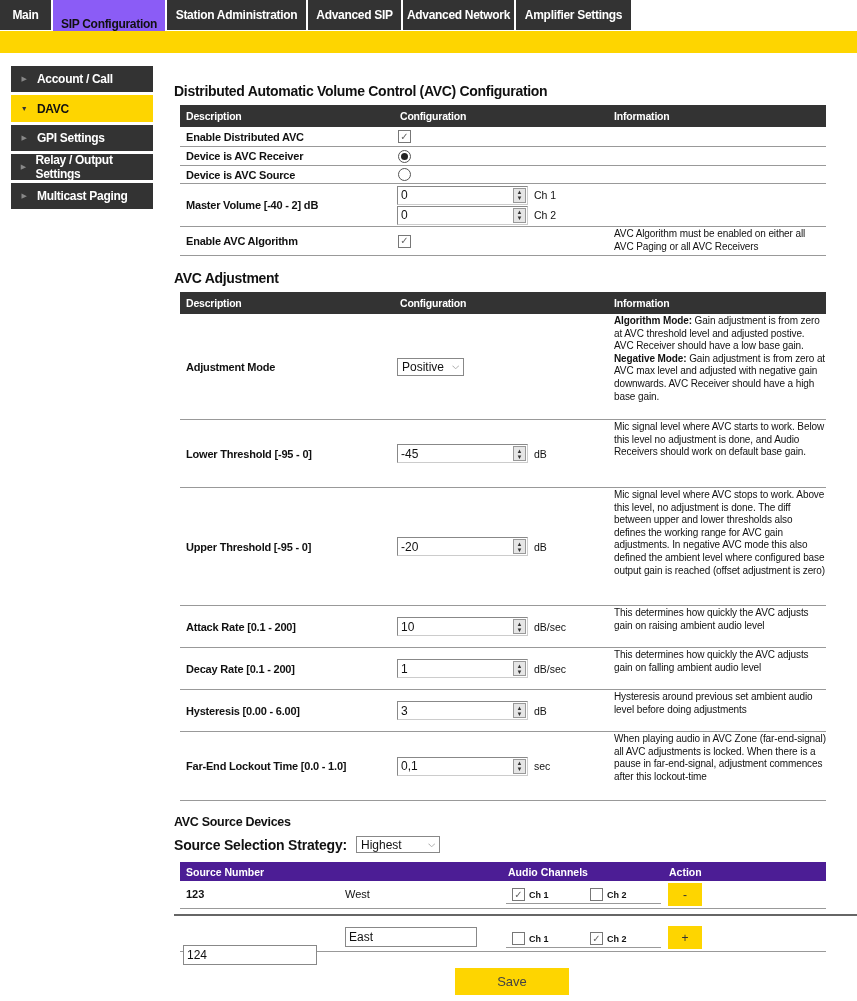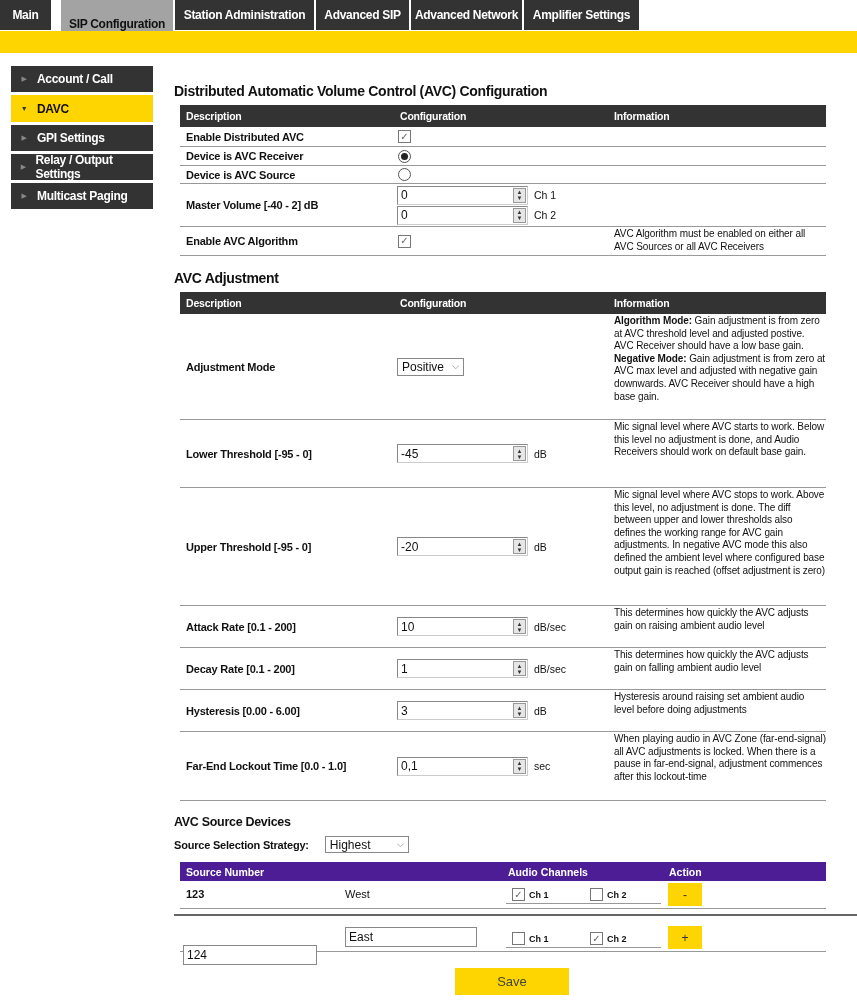--- a/index.html
+++ b/index.html
@@ -5,21 +5,21 @@
   * { box-sizing: border-box; }
   html, body { margin: 0; padding: 0; background: #fff; }
   body { width: 857px; height: 1001px; position: relative; overflow: hidden;
          font-family: "Liberation Sans", "DejaVu Sans", sans-serif; color: #111; font-size: 11px; }
 
   
   .tabs { position: absolute; left: 0; top: 0; height: 30px; display: flex; }
   .tab { height: 30px; background: #333; color: #fff; font-size: 12px; font-weight: bold;
          display: flex; align-items: center; justify-content: center; margin-right: 2px;
          letter-spacing: -0.3px; cursor: pointer; }
-  .tab.active { background: #a3a3a3; color: #111; height: 31px; align-items: flex-start; padding-top: 17px; margin-left: 8px; }
+  .tab.active { background: #8b5cf6; color: #111; height: 31px; align-items: flex-start; padding-top: 17px; }
   .yellowbar { position: absolute; left: 0; top: 31px; width: 857px; height: 22px; background: #fed500; }
 
   
   .sidebar { position: absolute; left: 11px; top: 66px; width: 142px; }
   .side-item { height: 26px; background: #333; color: #fff; font-size: 12px; font-weight: bold;
                display: flex; align-items: center; margin-bottom: 3px; letter-spacing: -0.3px; cursor: pointer; }
   .side-item.active { background: #fed500; color: #111; height: 27px; }
   .side-item .arrow { width: 26px; text-align: center; font-size: 7px; color: #888; }
   .side-item.active .arrow { color: #333; }
   h2 { position: absolute; margin: 0; font-size: 14px; font-weight: bold; letter-spacing: -0.3px; }
@@ -151,21 +151,21 @@
         <span class="unit">Ch 2</span>
       </div>
     </div>
     <div class="c3"></div>
   </div>
   <div class="row" style="height:29px">
     <div class="c1">Enable AVC Algorithm</div>
     <div class="c2">
         <span class="cb">✓</span>
       </div>
-    <div class="c3">AVC Algorithm must be enabled on either all AVC Sources or all AVC Receivers</div>
+    <div class="c3">AVC Algorithm must be enabled on either all AVC Paging or all AVC Receivers</div>
   </div>
 </div>
 
 <h2 style="left:174px; top:270px;">AVC Adjustment</h2>
 <div class="tbl" style="top:292px;">
   <div class="thead">
     <div style="width:214px">Description</div>
     <div style="width:214px">Configuration</div>
     <div style="width:218px">Information</div>
   </div>
@@ -259,21 +259,21 @@
         <div class="num">
           <span>3</span>
           <span class="spin">
               <span>▲</span>
               <span>▼</span>
             </span>
         </div>
         <span class="unit">dB</span>
       </div>
     </div>
-    <div class="c3" style="align-self:flex-start; padding-top:1px">Hysteresis around raising set ambient audio level before doing adjustments</div>
+    <div class="c3" style="align-self:flex-start; padding-top:1px">Hysteresis around previous set ambient audio level before doing adjustments</div>
   </div>
 
   <div class="row" style="height:69px">
     <div class="c1">Far-End Lockout Time [0.0 - 1.0]</div>
     <div class="c2" style="padding-left:3px">
       <div class="num-wrap">
         <div class="num">
           <span>0,1</span>
           <span class="spin">
               <span>▲</span>
@@ -282,21 +282,21 @@
         </div>
         <span class="unit">sec</span>
       </div>
     </div>
     <div class="c3" style="align-self:flex-start; padding-top:1px">When playing audio in AVC Zone (far-end-signal) all AVC adjustments is locked. When there is a pause in far-end-signal, adjustment commences after this lockout-time</div>
   </div>
 </div>
 
 <h2 style="left:174px; top:815px; font-size:12.5px;">AVC Source Devices</h2>
 <div style="position:absolute; left:174px; top:836px; display:flex; align-items:center;">
-  <span style="font-weight:bold; font-size:11px; letter-spacing:-0.2px; margin-right:16px;text-align:center;">Source Selection Strategy:</span>
+  <span style="font-weight:bold; font-size:14px; letter-spacing:-0.2px; margin-right:9px;text-align:center;">Source Selection Strategy:</span>
   <div class="select" style="width:84px; height:17px;">
     <span>Highest</span>
     <span class="chev">⌵</span>
   </div>
 </div>
 
 <div class="src-tbl" style="top:862px;">
   <div class="src-head">
     <span style="left:6px">Source Number</span>
     <span style="left:328px">Audio Channels</span>

